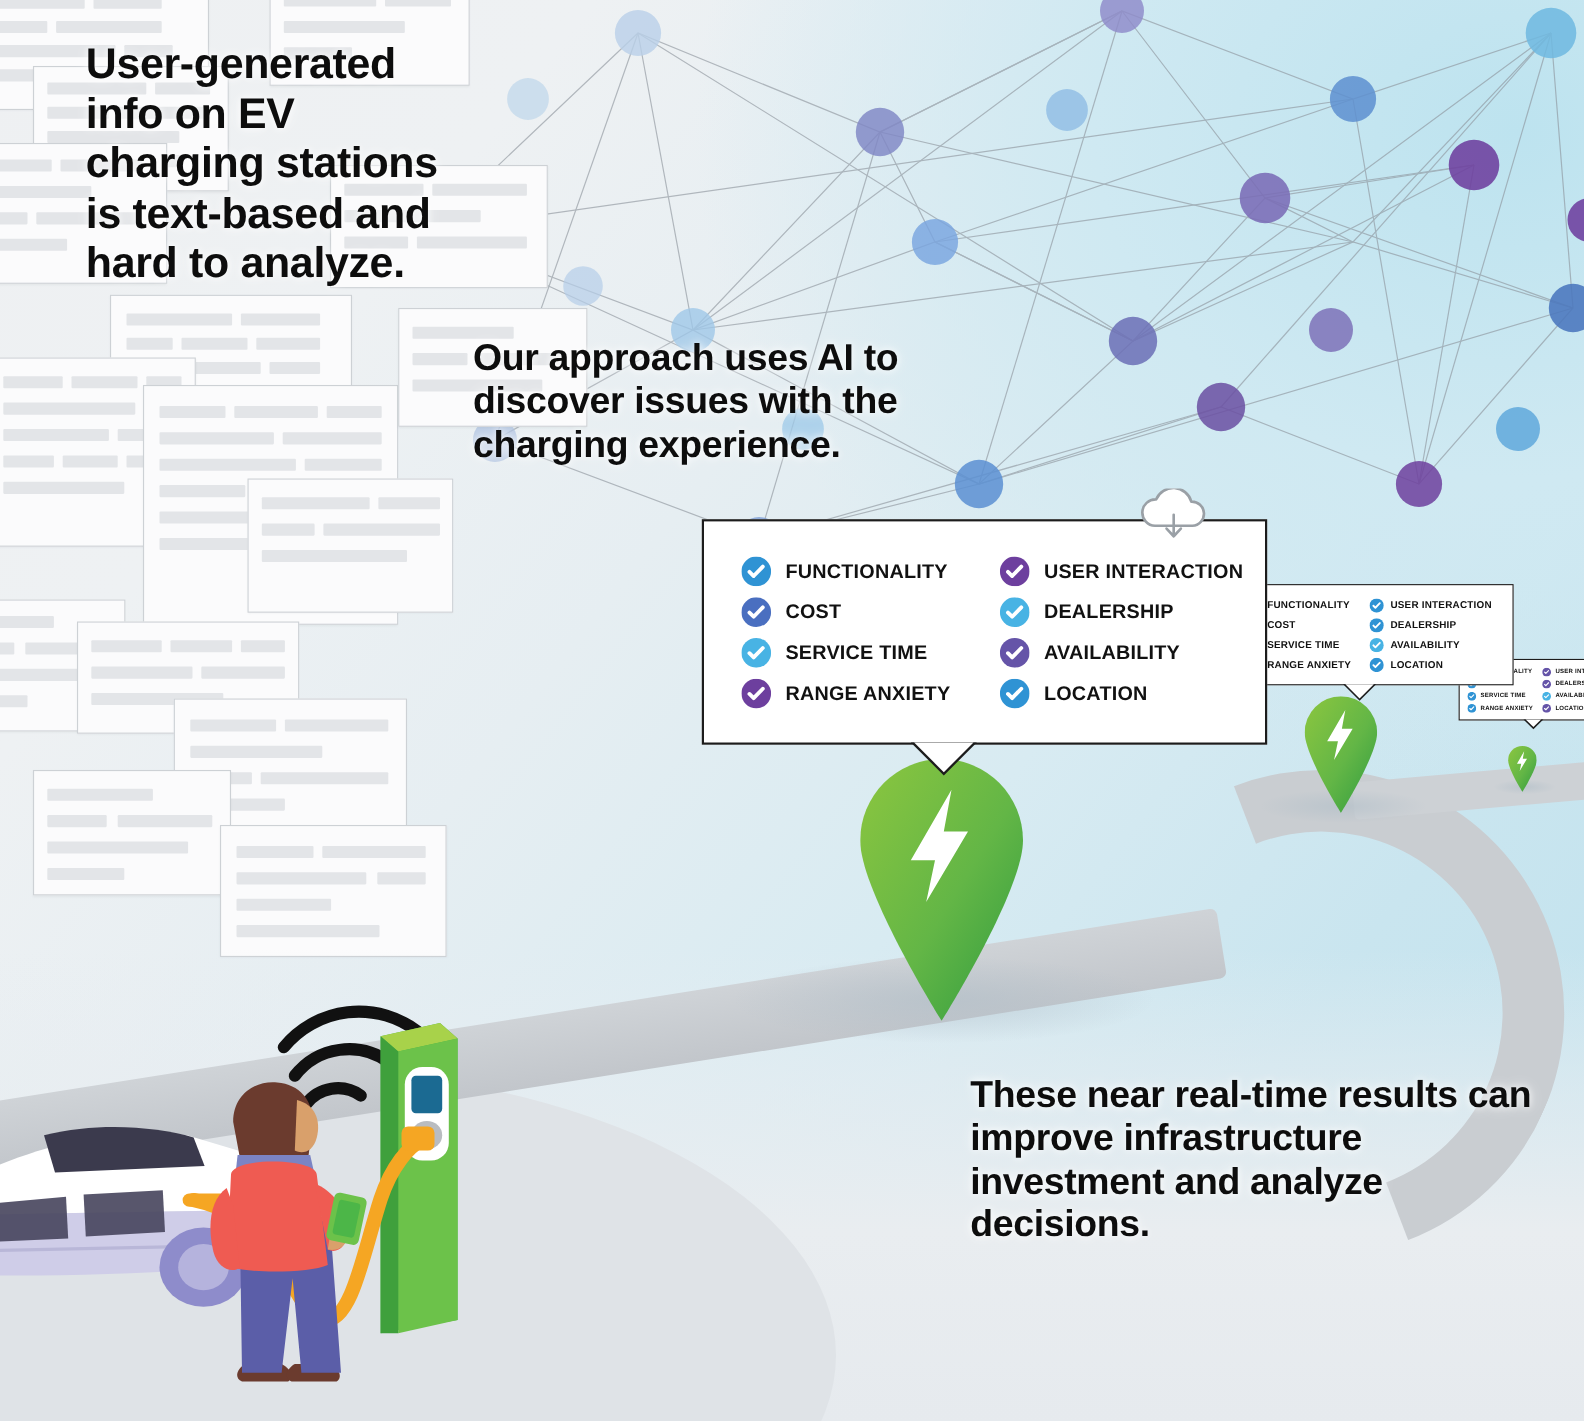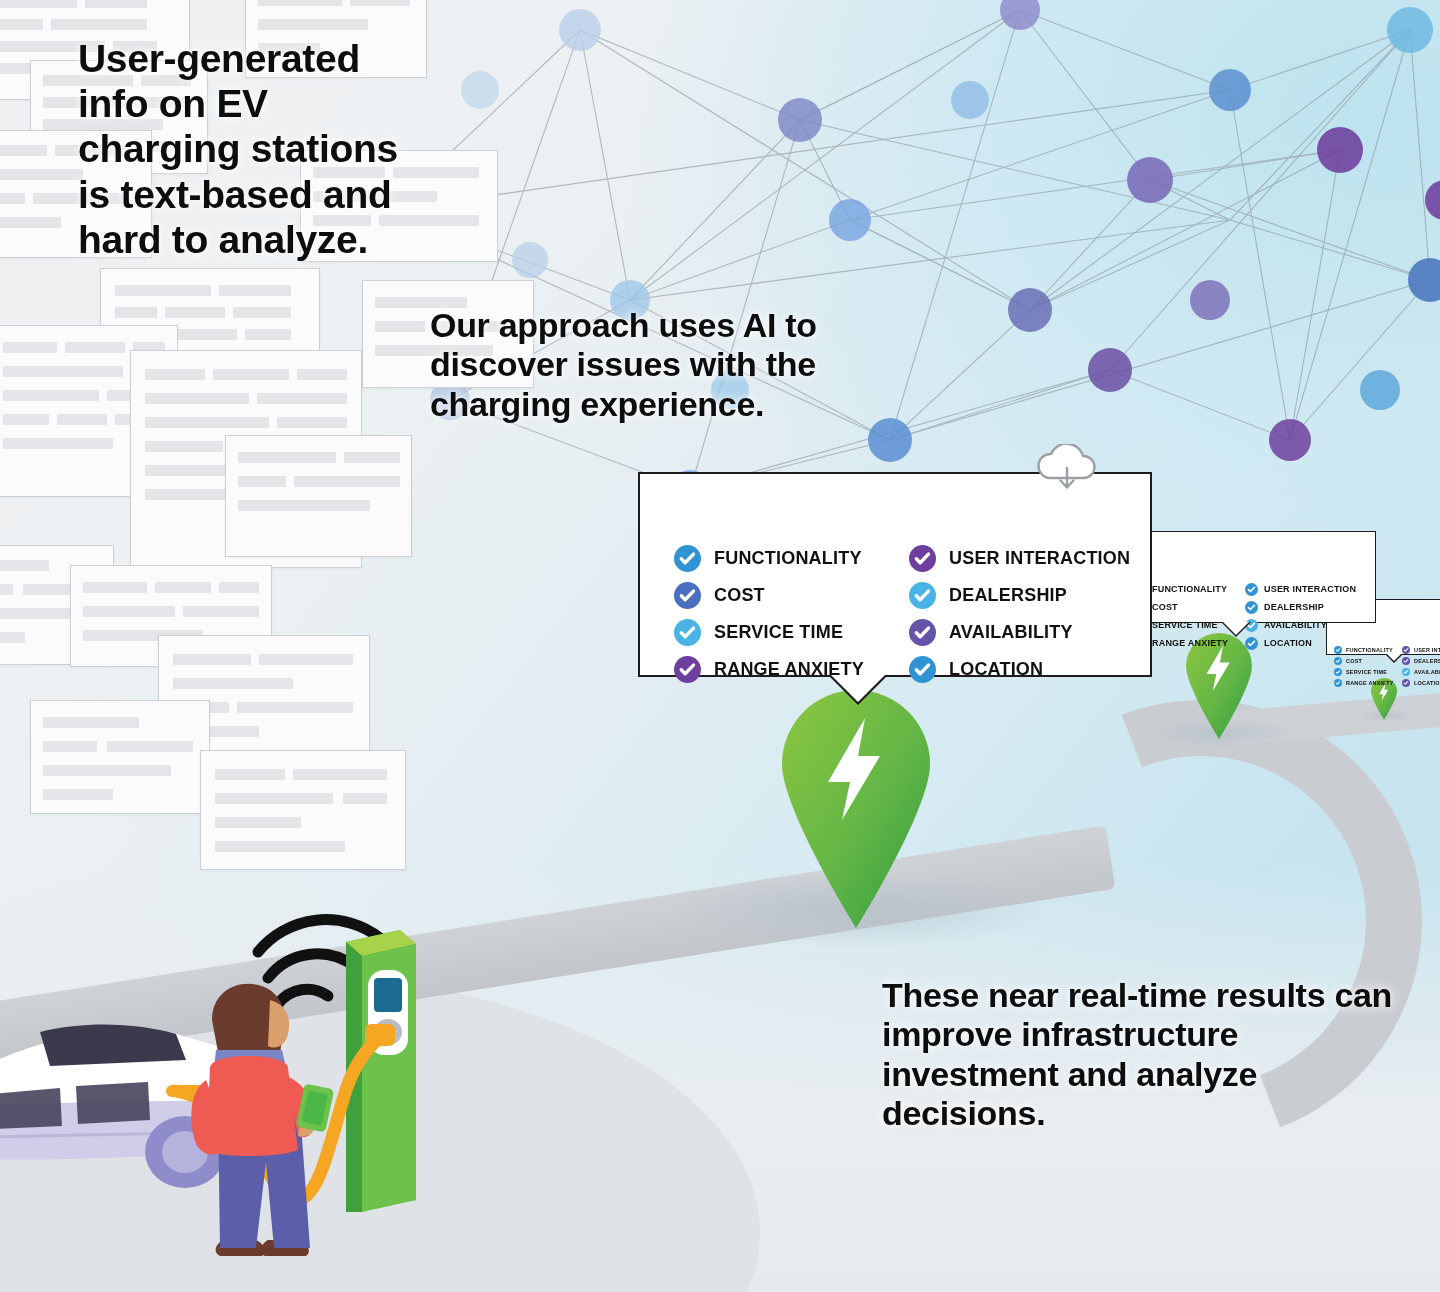--- a/index.html
+++ b/index.html
@@ -74,21 +74,21 @@
   #txt-3{left:882px;top:976px;width:520px;font-size:34px;}
 
   
   .callout{
     position:absolute;background:#fff;border:2px solid #1c1c1c;
   }
   .callout .tail{
     position:absolute;width:0;height:0;
     border-left:30px solid transparent;border-right:30px solid transparent;
   }
-  .cols{display:flex;height:100%;box-sizing:border-box;margin-top:39px;}
+  .cols{display:flex;height:100%;box-sizing:border-box;}
   .col{display:flex;flex-direction:column;justify-content:center;}
   .row{display:flex;align-items:center;}
   .chk{
     flex:0 0 auto;border-radius:50%;display:flex;align-items:center;justify-content:center;
   }
   .chk svg{display:block;}
   .lbl{font-weight:700;color:#111;white-space:nowrap;letter-spacing:.2px;}
 
   
   #card-main{left:638px;top:472px;width:510px;height:201px;}

